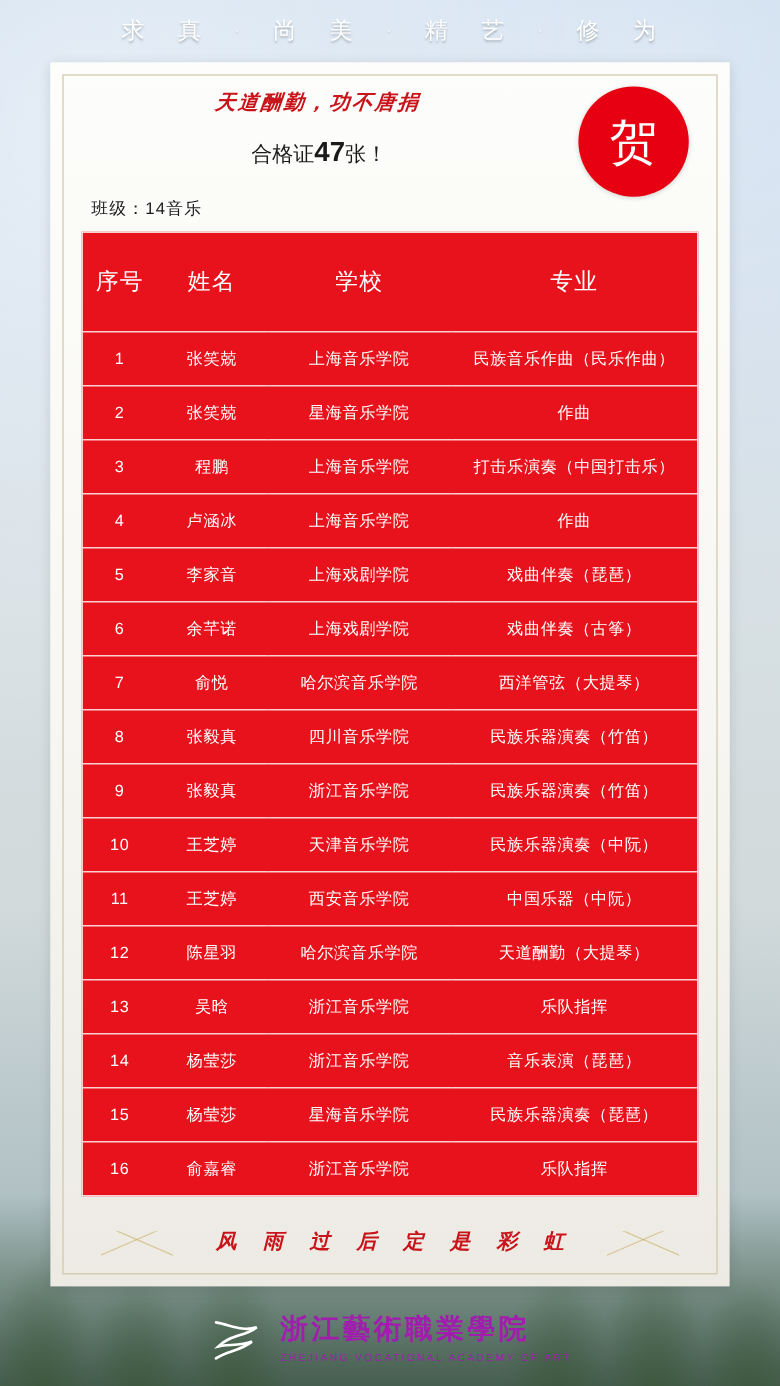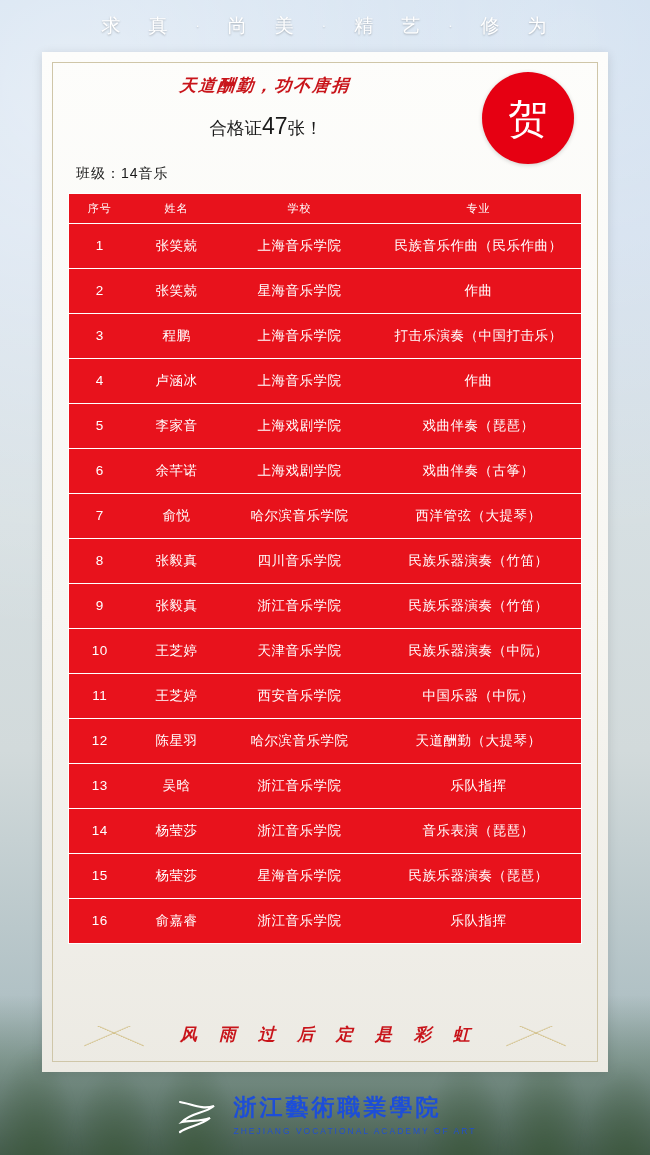--- a/index.html
+++ b/index.html
@@ -117,21 +117,21 @@
     width: 360px;
     margin: 12px 0 0 14px;
     text-align: center;
     color: #1a1a1a;
     font-size: 17.5px;
     line-height: 1.55;
     font-family: "Liberation Sans", sans-serif;
   }
   .headline .big-num {
     font-size: 23px;
-    font-weight: normal;
+    font-weight: bold;
   }
 
   .class-line {
     margin: 16px 0 10px 34px;
     font-size: 14px;
     color: #1a1a1a;
     letter-spacing: 1px;
   }
 
   
@@ -141,22 +141,22 @@
     background: #e8121c;
   }
   table {
     width: 100%;
     border-collapse: collapse;
     color: #ffffff;
     font-size: 13.5px;
   }
   thead th {
     font-weight: normal;
-    font-size: 11px;
-    padding: 7px 0;
+    font-size: 19px;
+    padding: 28px 0;
     border-bottom: 1px solid #ffffff;
     letter-spacing: 1px;
   }
   tbody td {
     padding: 13px 0;
     text-align: center;
     border-bottom: 1px solid #ffffff;
     letter-spacing: 0.5px;
   }
   tbody tr:last-child td {
@@ -201,21 +201,21 @@
   
   .footer {
     position: absolute;
     left: 0; right: 0;
     bottom: 0;
     height: 80px;
     display: flex;
     align-items: center;
     justify-content: center;
     gap: 14px;
-    color: #1d4ed8;
+    color: #a21caf;
   }
   .footer-mark {
     width: 46px;
     height: 46px;
     position: relative;
   }
   .footer-text {
     display: flex;
     flex-direction: column;
     line-height: 1.2;

